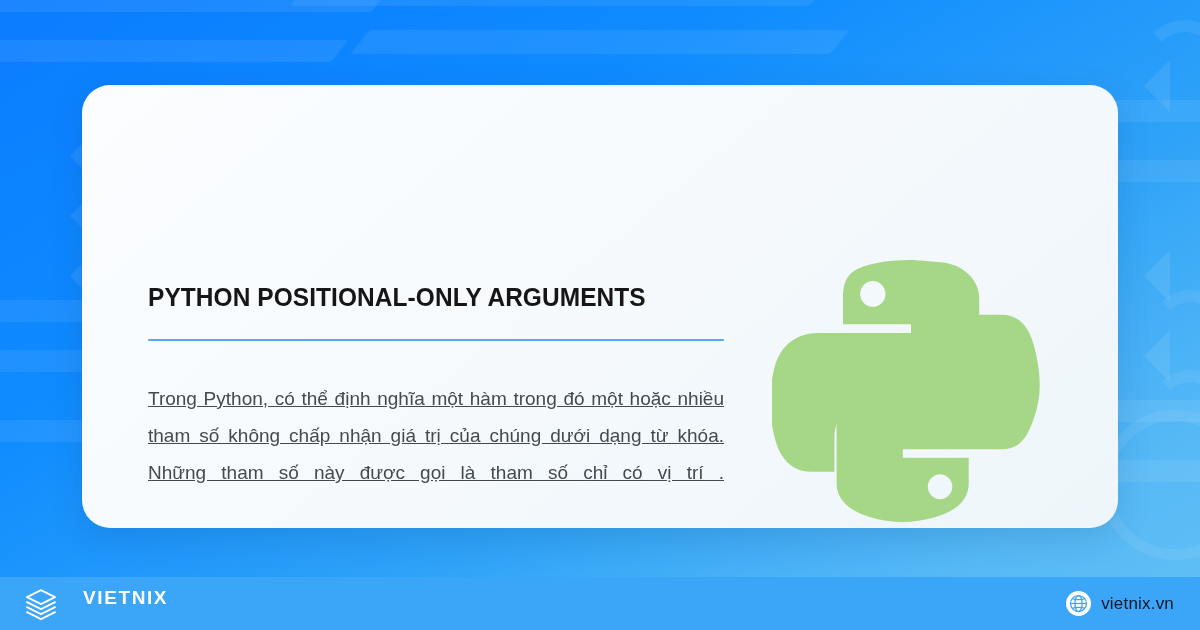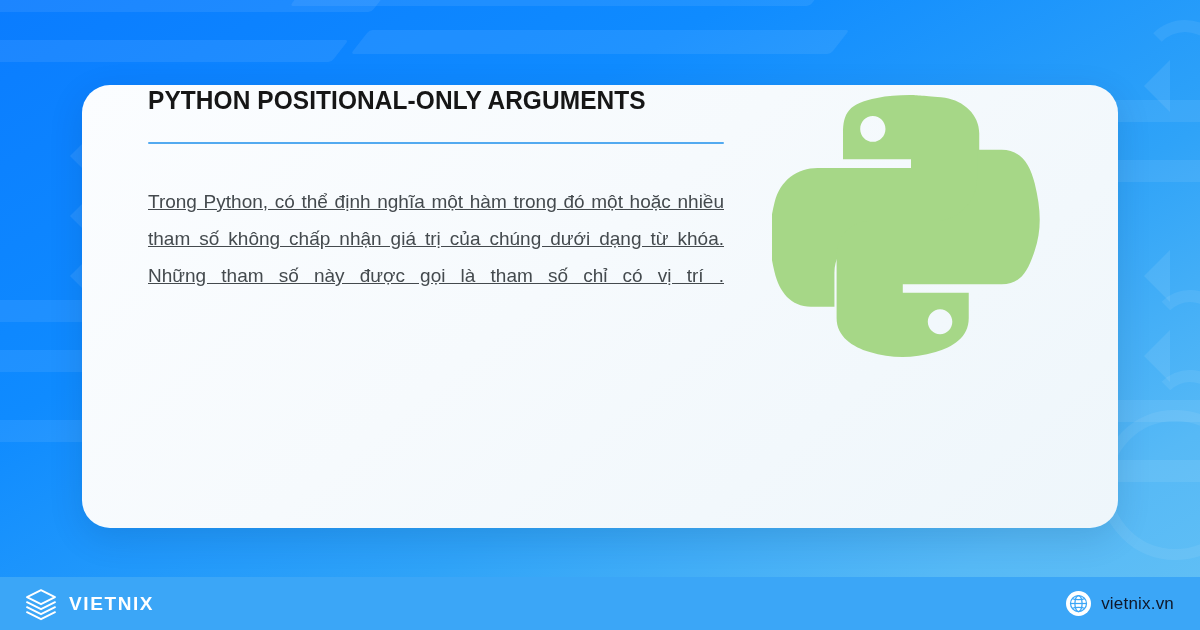--- a/index.html
+++ b/index.html
@@ -47,37 +47,37 @@
   }
 
   
   #footer {
     position:absolute; left:0; right:0; bottom:0; height:53px;
     background:#3ba6f7;
     display:flex; align-items:center; justify-content:space-between;
     padding:0 26px 0 24px;
     z-index:5;
   }
-  #brand { display:flex; align-items:center; gap:11px; }
+  #brand { display:flex; align-items:flex-start; gap:25px; }
   #brand-name {
     color:#ffffff; font-size:19px; font-weight:bold;
     letter-spacing:1.6px;
   }
   #site { display:flex; align-items:center; gap:10px; }
   #site-name { color:#0f172a; font-size:17px; letter-spacing:0.2px; }
 
   
   #card {
     position:absolute;
     left:82px; top:85px; width:1036px; height:443px;
     background:linear-gradient(140deg,#fbfdff 0%,#f6fafd 45%,#eef6fb 100%);
     border-radius:28px;
     box-shadow:0 10px 34px rgba(0,40,90,0.14);
     z-index:4;
-    display:flex; align-items:flex-start;
+    display:flex; align-items:flex-end;
   }
   #text-col {
     width:640px; padding-left:66px; padding-right:0;
   }
   #title {
     font-size:26px; font-weight:bold; color:#161616;
     letter-spacing:0.1px; font-stretch:condensed;
     transform:scaleX(0.94); transform-origin:left center;
     white-space:nowrap;
   }

